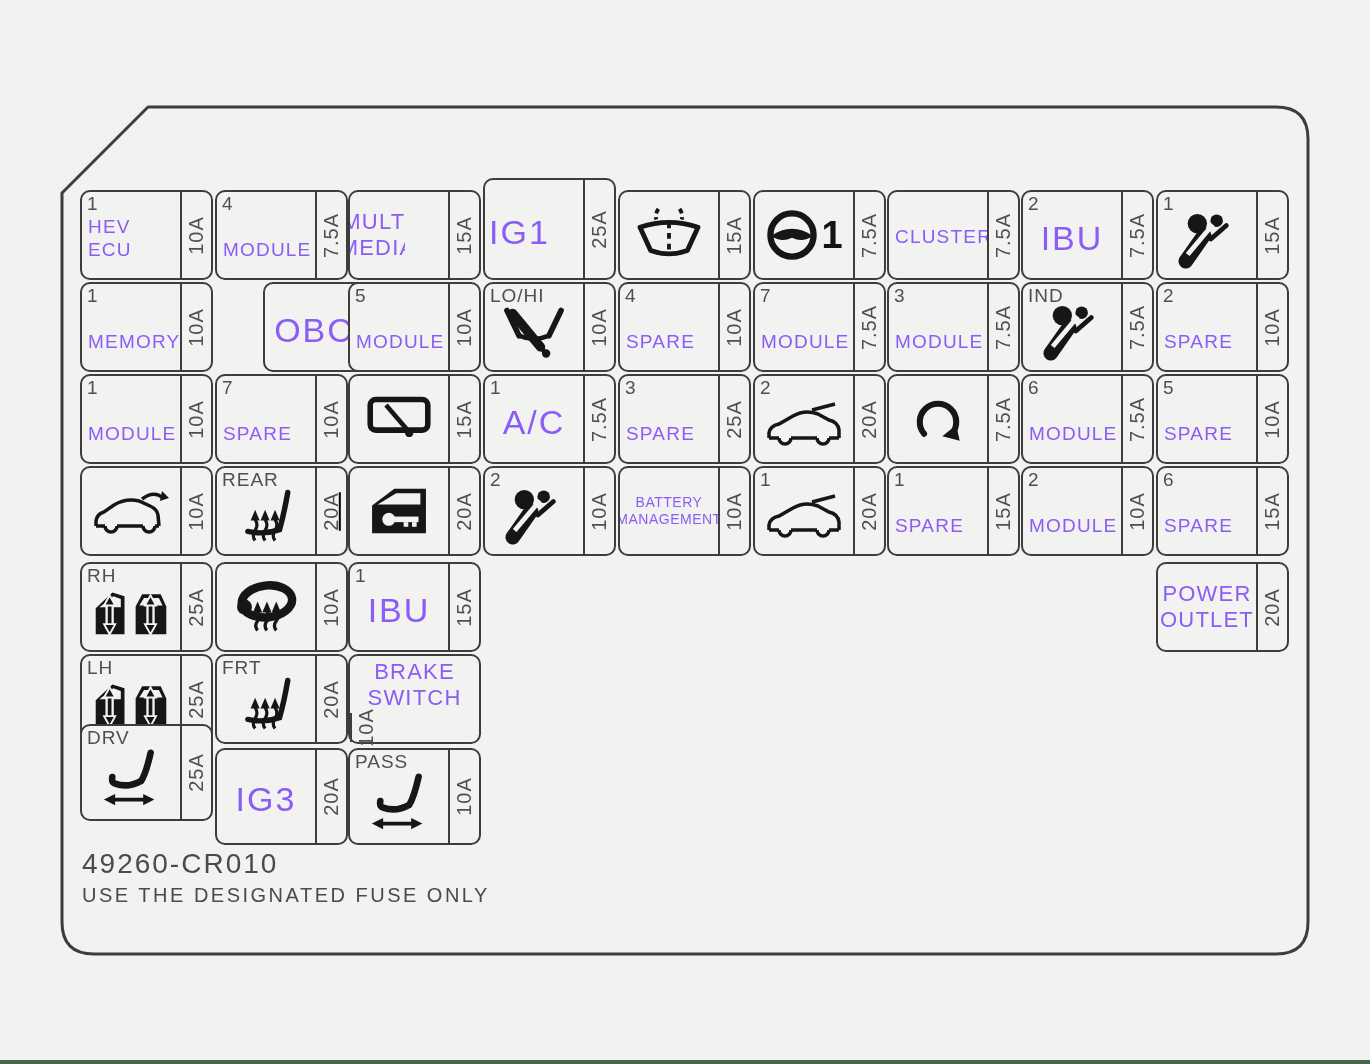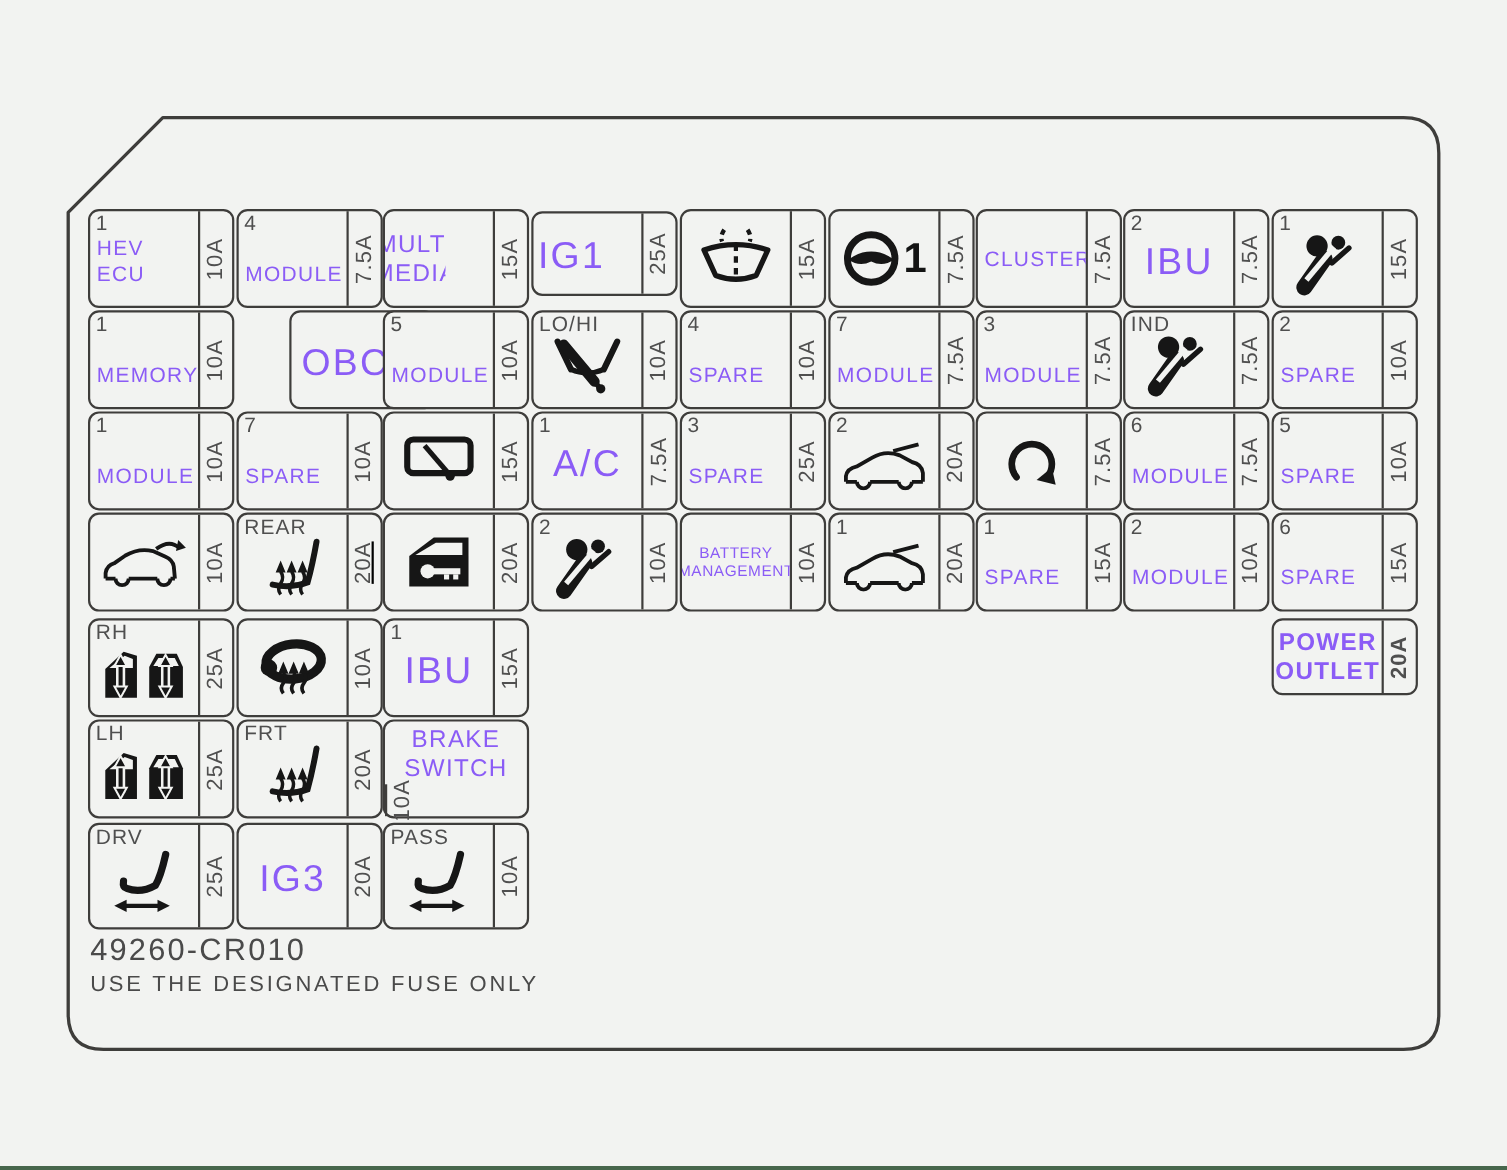--- a/index.html
+++ b/index.html
@@ -80,21 +80,21 @@
       </div>
       <div class="cell" style="left: 348px; top: 190px; width: 133px; height: 90px; gap: 43px;">
         <div class="cell-main">
           <div class="label center">MULTI
 MEDIA</div>
         </div>
         <div class="cell-amp">
           <span class="amp-text">15A</span>
         </div>
       </div>
-      <div class="cell" style="left: 483px; top: 192px; width: 133px; height: 77px; gap: 29px;">
+      <div class="cell" style="left: 483px; top: 178px; width: 133px; height: 102px; gap: 29px;">
         <div class="cell-main">
           <div class="label big">IG1</div>
         </div>
         <div class="cell-amp">
           <span class="amp-text">25A</span>
         </div>
       </div>
       <div class="cell" style="left: 618px; top: 190px; width: 133px; height: 90px;">
         <div class="cell-main">
           <span class="icon-wrap">
@@ -510,21 +510,21 @@
       </div>
       <div class="cell" style="left: 348px; top: 562px; width: 133px; height: 90px;">
         <div class="cell-main">
           <span class="sup">1</span>
           <div class="label big">IBU</div>
         </div>
         <div class="cell-amp">
           <span class="amp-text">15A</span>
         </div>
       </div>
-      <div class="cell" style="left: 1156px; top: 562px; width: 133px; height: 70px; font-weight: bold;">
+      <div class="cell" style="left: 1156px; top: 562px; width: 133px; height: 90px;">
         <div class="cell-main">
           <div class="label center">POWER
 OUTLET</div>
         </div>
         <div class="cell-amp">
           <span class="amp-text">20A</span>
         </div>
       </div>
       <div class="cell" style="left: 80px; top: 654px; width: 133px; height: 90px;">
         <div class="cell-main">
@@ -567,21 +567,21 @@
       </div>
       <div class="cell" style="left: 348px; top: 654px; width: 133px; height: 90px; flex-direction: column;">
         <div class="cell-main">
           <div class="label center">BRAKE
 SWITCH</div>
         </div>
         <div class="cell-amp">
           <span class="amp-text">10A</span>
         </div>
       </div>
-      <div class="cell" style="left: 80px; top: 748px; width: 133px; height: 97px;">
+      <div class="cell" style="left: 80px; top: 724px; width: 133px; height: 97px;">
         <div class="cell-main">
           <span class="sup">DRV</span>
           <span class="icon-wrap under-sup">
             <svg width="58" height="58" viewBox="0 0 62 62">
               <path d="M52 4 Q47 26 42 34 Q28 42 14 37 Q10 36 11 30" fill="none" stroke="#161616" stroke-width="7" stroke-linecap="round"></path>
               <path d="M12 54 H46" stroke="#161616" stroke-width="4"></path>
               <path d="M14 48 L2 54 L14 60 Z" fill="#161616"></path>
               <path d="M44 48 L56 54 L44 60 Z" fill="#161616"></path>
             </svg>
           </span>

